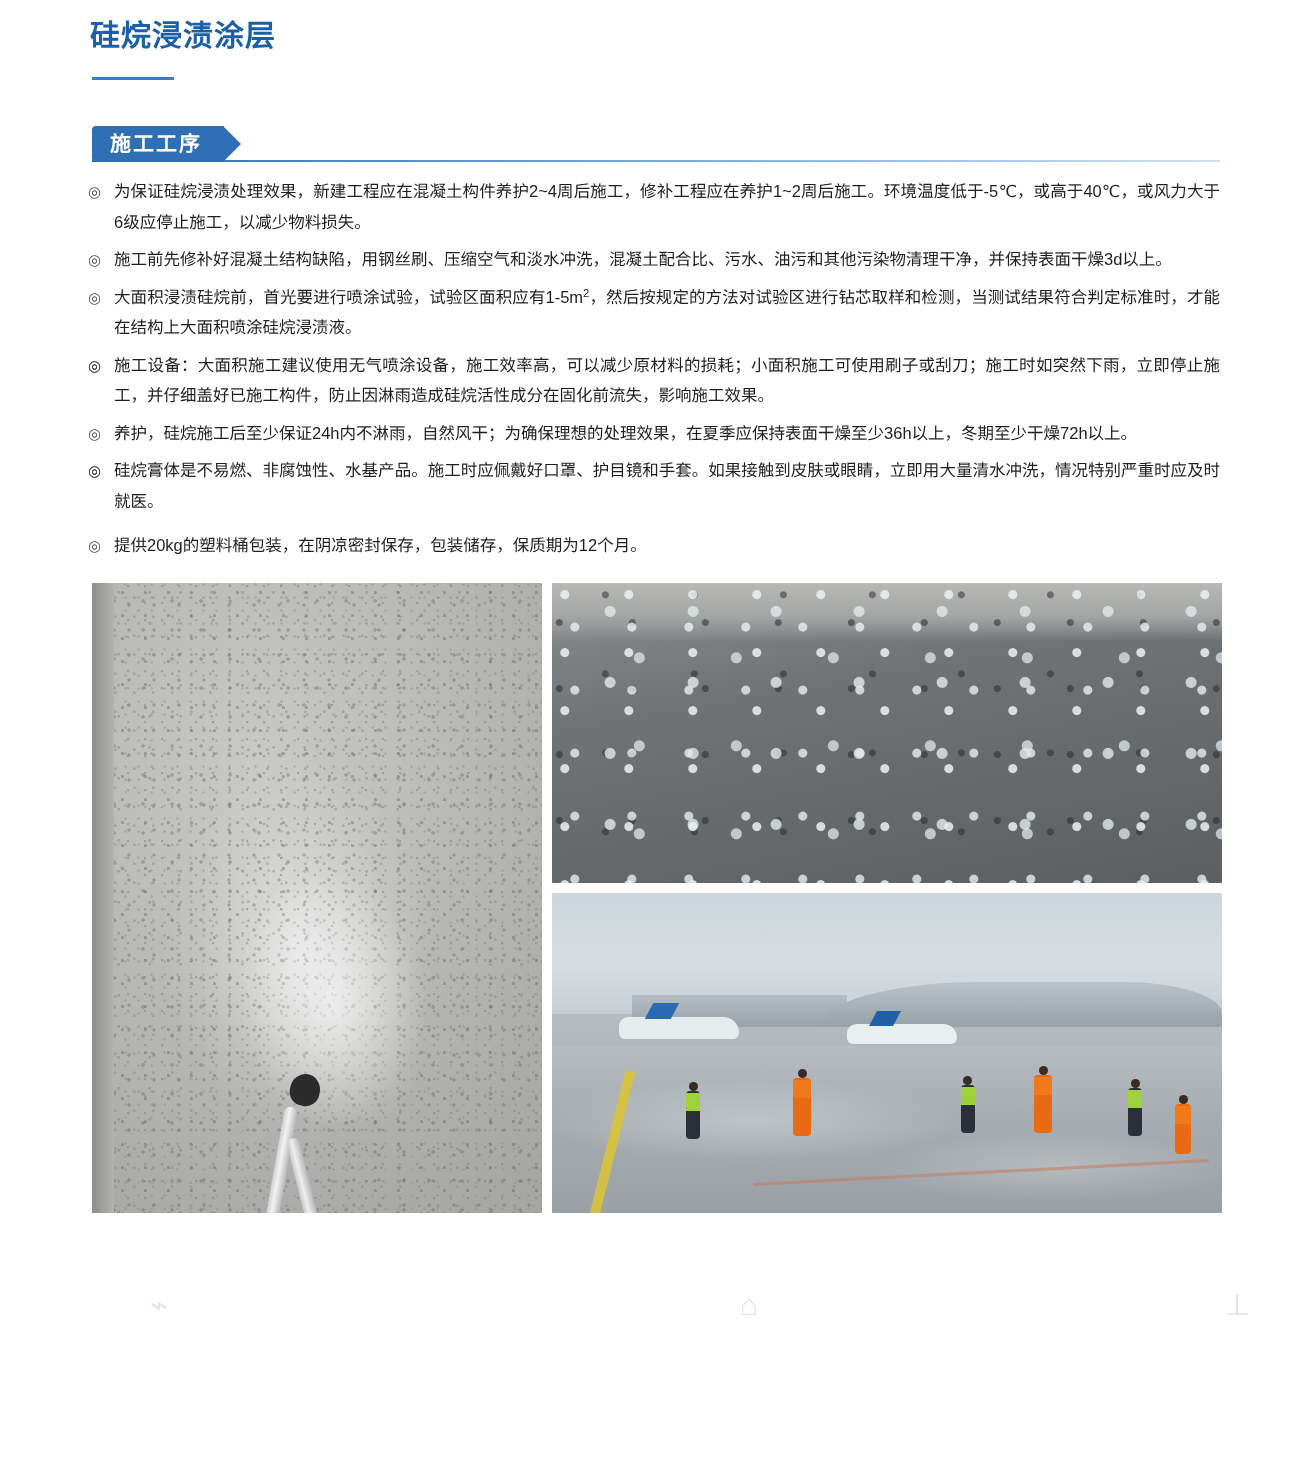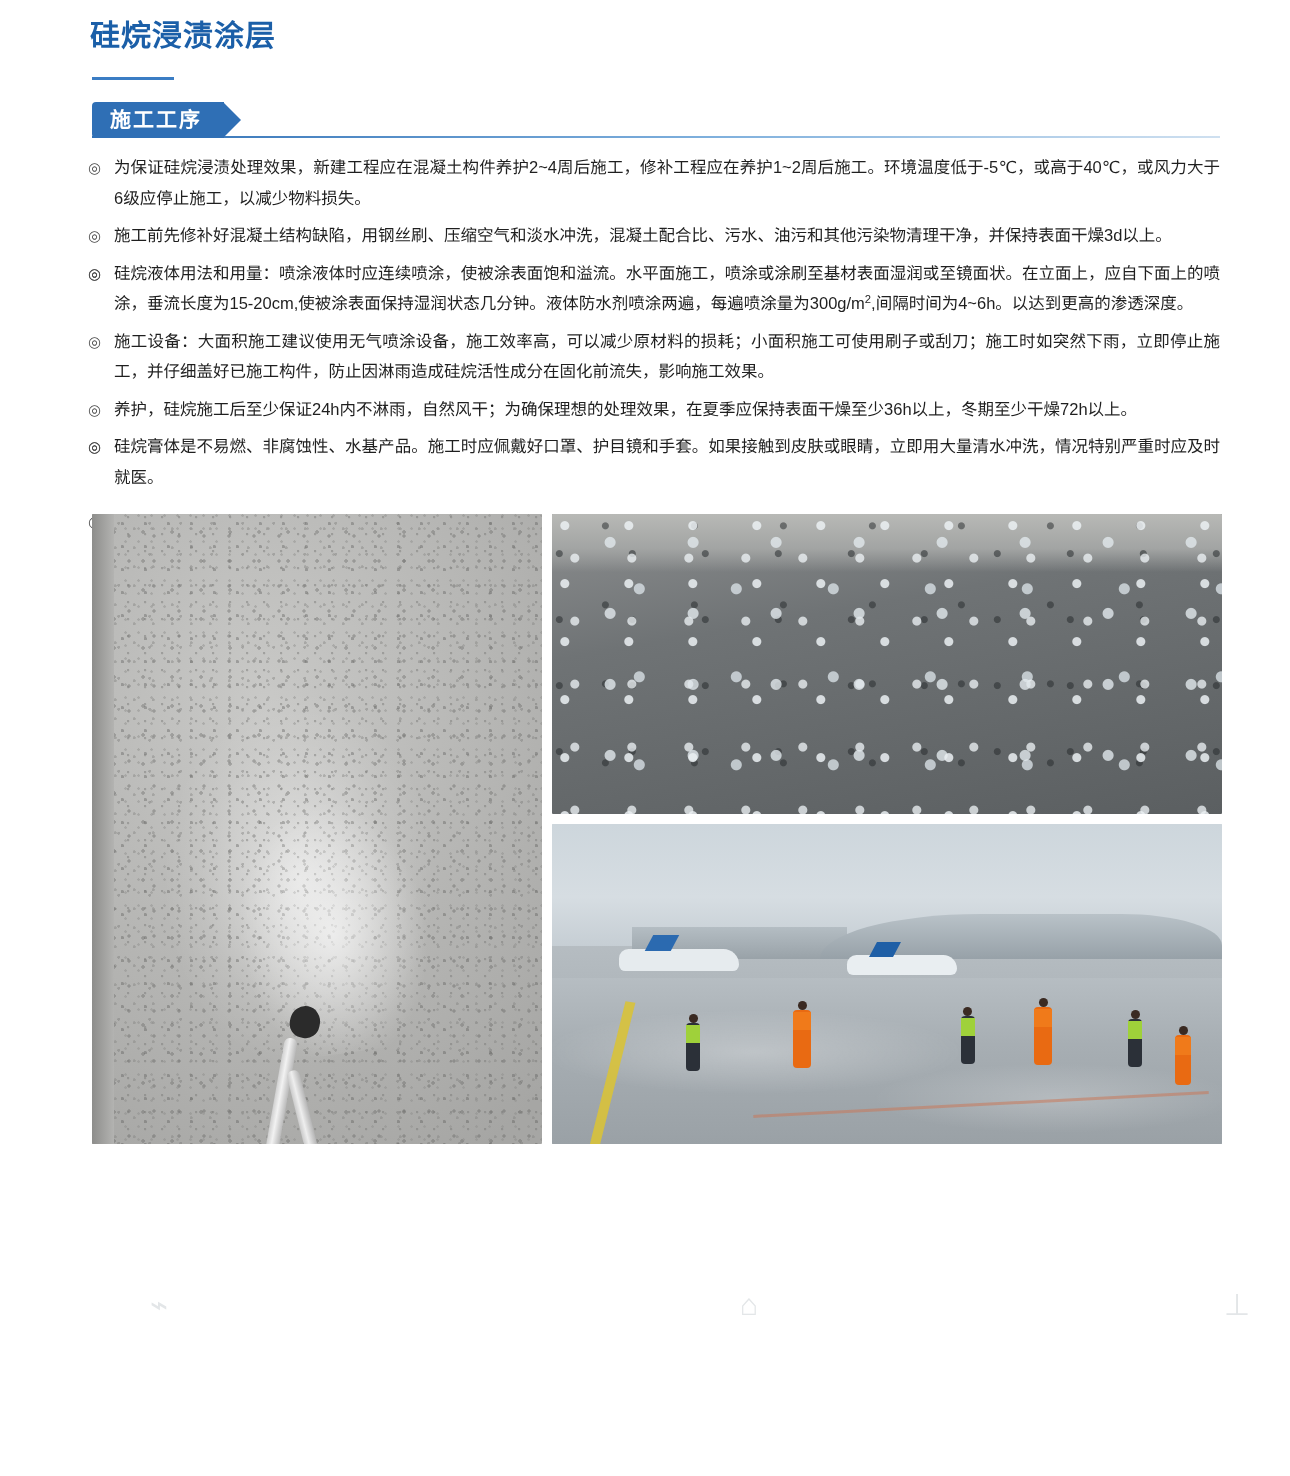--- a/index.html
+++ b/index.html
@@ -37,21 +37,21 @@
   .title-rule {
     width: 82px;
     height: 3px;
     background: #3b7dc4;
     margin: 22px 0 0 22px;
   }
 
   
   .section-head {
     position: relative;
-    margin: 22px 0 0 22px;
+    margin: 46px 0 0 22px;
     height: 36px;
   }
   .section-head .tag {
     display: inline-block;
     position: relative;
     background: #2f6fb5;
     color: #ffffff;
     font-size: 21px;
     font-weight: bold;
     letter-spacing: 2px;
@@ -380,24 +380,24 @@
     <li>
       <span class="bullet">◎</span>
       <span>为保证硅烷浸渍处理效果，新建工程应在混凝土构件养护2~4周后施工，修补工程应在养护1~2周后施工。环境温度低于-5℃，或高于40℃，或风力大于6级应停止施工，以减少物料损失。</span>
     </li>
     <li>
       <span class="bullet">◎</span>
       <span>施工前先修补好混凝土结构缺陷，用钢丝刷、压缩空气和淡水冲洗，混凝土配合比、污水、油污和其他污染物清理干净，并保持表面干燥3d以上。</span>
     </li>
     <li>
       <span class="bullet">◎</span>
-    </li>
-    <li>
-      <span class="bullet">◎</span>
-      <span>硅烷液体用法和用量：喷涂液体时应连续喷涂，使被涂表面饱和溢流。水平面施工，喷涂或涂刷至基材表面湿润或至镜面状。在立面上，应自下面上的喷涂，垂流长度为15-20cm,使被涂表面保持湿润状态几分钟。液体防水剂喷涂两遍，每遍喷涂量为300g/m<sup>2</sup>,间隔时间为4~6h。以达到更高的渗透深度。</span>
+      <span>大面积浸渍硅烷前，首光要进行喷涂试验，试验区面积应有1-5m<sup>2</sup>，然后按规定的方法对试验区进行钻芯取样和检测，当测试结果符合判定标准时，才能在结构上大面积喷涂硅烷浸渍液。</span>
+    </li>
+    <li>
+      <span class="bullet">◎</span>
     </li>
     <li>
       <span class="bullet">◎</span>
       <span>施工设备：大面积施工建议使用无气喷涂设备，施工效率高，可以减少原材料的损耗；小面积施工可使用刷子或刮刀；施工时如突然下雨，立即停止施工，并仔细盖好已施工构件，防止因淋雨造成硅烷活性成分在固化前流失，影响施工效果。</span>
     </li>
     <li>
       <span class="bullet">◎</span>
       <span>养护，硅烷施工后至少保证24h内不淋雨，自然风干；为确保理想的处理效果，在夏季应保持表面干燥至少36h以上，冬期至少干燥72h以上。</span>
     </li>
     <li>
@@ -406,20 +406,21 @@
     <li>
       <span class="bullet">◎</span>
       <span>硅烷膏体是不易燃、非腐蚀性、水基产品。施工时应佩戴好口罩、护目镜和手套。如果接触到皮肤或眼睛，立即用大量清水冲洗，情况特别严重时应及时就医。</span>
     </li>
   </ul>
 
 
   <ul class="items storage-items">
     <li>
       <span class="bullet">◎</span>
+      <span>提供20kg的塑料桶包装，在阴凉密封保存，包装储存，保质期为12个月。</span>
     </li>
   </ul>
 
   <div class="gallery">
     <div class="col-left">
       <div class="photo photo-wall">
         <div class="grain"></div>
         <div class="edge"></div>
         <div class="spray"></div>
         <div class="nozzle"></div>

